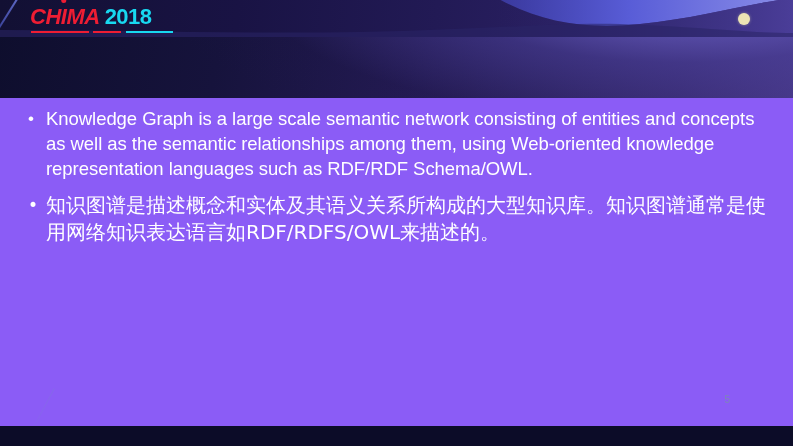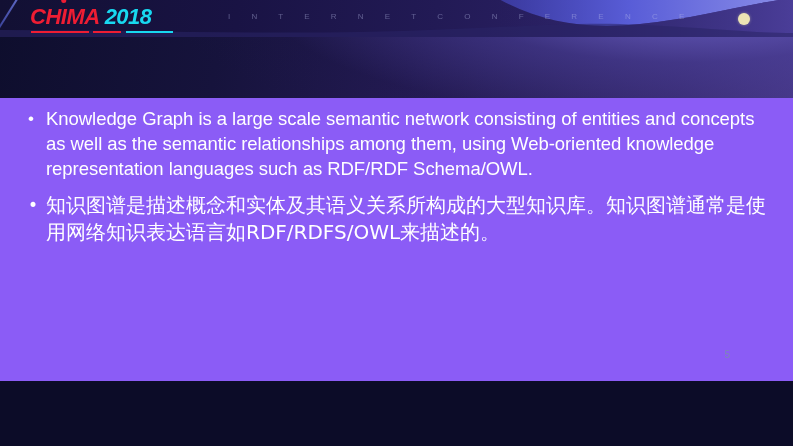--- a/index.html
+++ b/index.html
@@ -7,21 +7,21 @@
   body {
     width:793px; height:446px;
     font-family:"Liberation Sans", sans-serif;
     overflow:hidden;
     position:relative;
   }
 
   
   .slide {
     position:relative;
-    width:793px; height:381px;
+    width:793px; height:426px;
     background:#0d0d2b;
     overflow:hidden;
   }
 
   
   .title-stage {
     position:absolute; left:0; top:0; width:793px; height:98px;
     background:
       radial-gradient(ellipse 620px 190px at 86% -10%, rgba(120,110,215,0.95) 0%, rgba(72,62,150,0.55) 38%, rgba(30,24,78,0.10) 68%, rgba(13,13,43,0) 85%),
       linear-gradient(100deg, #0e0e2d 0%, #16133c 28%, #231a52 52%, #2e2363 70%, #3b2d76 86%, #4a3a8c 100%);
@@ -63,21 +63,21 @@
     position:relative;
   }
   .chima .dotchar { position:relative; }
   .chima .i-dot {
     position:absolute; left:50%; top:-6px;
     width:5px; height:5px; border-radius:50%;
     background:#ee1d33; transform:translateX(-55%);
   }
   .year {
     font-family:"Liberation Sans", sans-serif;
-    font-weight:bold; font-style:italic;
+    font-weight:bold; 
     font-size:22px; line-height:22px;
     color:#18d8f0;
     letter-spacing:-0.5px;
     margin-left:5px;
   }
   .rule-red, .rule-cyan {
     position:absolute; bottom:-5px; height:2px;
   }
   .rule-red { left:1px; width:58px; background:#ee1d33; }
   .rule-red2 { position:absolute; bottom:-5px; left:63px; width:28px; height:2px; background:#ee1d33; }
@@ -199,21 +199,20 @@
     <div class="logo">
       <div class="logo-word">
         <span class="chima"><span>CH</span><span class="dotchar"><span class="i-dot"></span><span>I</span></span><span>MA</span></span>
         <span class="year">2018</span>
         <span class="rule-red"></span>
         <span class="rule-red2"></span>
         <span class="rule-cyan"></span>
       </div>
     </div>
 
-    <div class="conf-text">I N T E R N E T    C O N F E R E N C E</div>
 
     <div class="header-dot"></div>
   </div>
 
 
   <div class="body-area">
     <ul class="bullets">
       <li class="en"> Knowledge Graph is a large scale semantic network consisting of entities and concepts as well as the semantic relationships among them, using Web-oriented knowledge representation languages such as RDF/RDF Schema/OWL.</li>
       <li class="zh">知识图谱是描述概念和实体及其语义关系所构成的大型知识库。知识图谱通常是使用网络知识表达语言如RDF/RDFS/OWL来描述的。</li>
     </ul>

